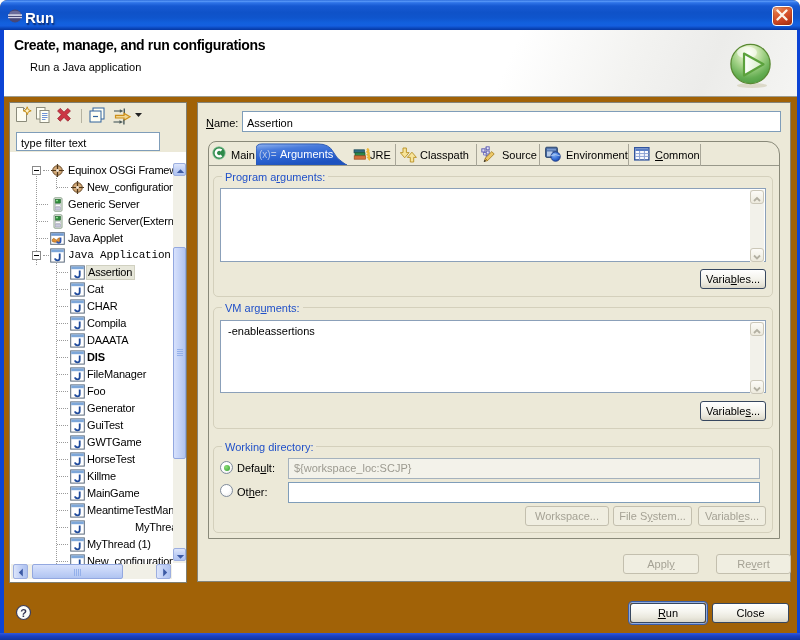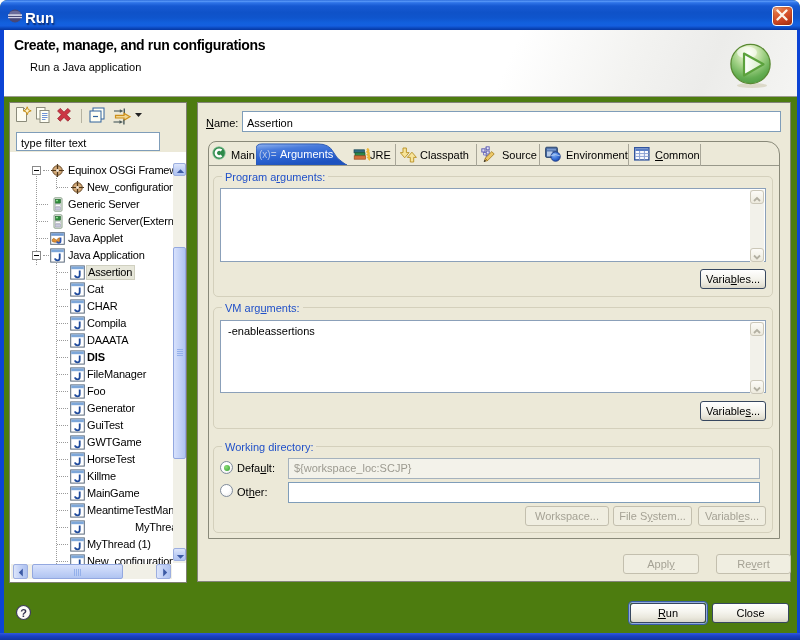--- a/index.html
+++ b/index.html
@@ -1,16 +1,16 @@
 <!DOCTYPE html>
 <html><head><meta charset="utf-8">
 <style>
 *{margin:0;padding:0;box-sizing:border-box;}
 html,body{width:800px;height:640px;background:#fff;font-family:"Liberation Sans",sans-serif;overflow:hidden;}
-#win{position:absolute;left:0;top:0;width:800px;height:640px;background:#4d7c0f;border-radius:8px 8px 0 0;}
+#win{position:absolute;left:0;top:0;width:800px;height:640px;background:#a16207;border-radius:8px 8px 0 0;}
 .abs{position:absolute;}
 
 #title{left:0;top:0;width:800px;height:30px;border-radius:7px 7px 0 0;
 background:linear-gradient(180deg,#2566d8 0%,#5a9af8 4%,#2f74e8 9%,#1659d2 20%,#0f52c8 42%,#0f55cd 60%,#1260dd 76%,#145fe0 86%,#0b47bb 94%,#0537a2 100%);}
 #ttext{left:25px;top:9px;color:#fff;font-size:15px;font-weight:bold;text-shadow:1px 1.5px 1.5px #0a2a70;}
 #closeb{left:772px;top:6px;width:21px;height:20px;border:1px solid #fff;border-radius:4px;
 background:linear-gradient(155deg,#f2b491 0%,#e2703f 25%,#d5502a 50%,#c03d1c 75%,#a03010 100%);box-shadow:inset 0 0 2px #8a2a0a;}
 
 #hdr{left:4px;top:30px;width:793px;height:67px;background:linear-gradient(113deg,#ffffff 0%,#ffffff 63%,#f3f3f1 78%,#ececea 88%,#f5f5f3 100%);border-bottom:1px solid #9c9c90;}
 #h1{left:10px;top:7px;font-size:14px;font-weight:bold;color:#000;letter-spacing:-0.35px;}
@@ -199,21 +199,21 @@
         <div class="trow" style="left:0;top:144px;width:163px;overflow:hidden">
           <div style="position:absolute;left:22px;top:4px;width:9px;height:9px;background:#fff;border:1px solid #8a8a8a">
             <div style="position:absolute;left:1px;top:3px;width:5px;height:1px;background:#000"></div>
           </div>
           <div style="position:absolute;left:33px;top:8px;width:6px;height:1px;border-top:1px dotted #9a9a9a"></div>
           <div class="tico" style="left:40px"><svg width="15" height="15" viewBox="0 0 15 15">
               <rect x="0.7" y="0.9" width="13.6" height="13.2" fill="#ffffff" stroke="#5a6a7c"></rect>
               <rect x="1.2" y="1.4" width="12.6" height="2.8" fill="#7da7d9"></rect>
               <path d="M9.7 5.5 v4.4 q0 2.4 -2.3 2.4 q-2.1 0 -2.4 -1.9" fill="none" stroke="#1e4a9c" stroke-width="1.8"></path>
             </svg></div>
-          <div style="position:absolute;left:58px;top:2px;">Java Application</div>
+          <div style="position:absolute;left:58px;top:2px;font-family:Liberation Mono, monospace;">Java Application</div>
         </div>
         <div class="trow" style="left:0;top:161px;width:163px;overflow:hidden">
           <div style="position:absolute;left:47px;top:8px;width:11px;height:1px;border-top:1px dotted #9a9a9a"></div>
           <div class="tico" style="left:60px"><svg width="15" height="15" viewBox="0 0 15 15">
               <rect x="0.7" y="0.9" width="13.6" height="13.2" fill="#ffffff" stroke="#5a6a7c"></rect>
               <rect x="1.2" y="1.4" width="12.6" height="2.8" fill="#7da7d9"></rect>
               <path d="M9.7 5.5 v4.4 q0 2.4 -2.3 2.4 q-2.1 0 -2.4 -1.9" fill="none" stroke="#1e4a9c" stroke-width="1.8"></path>
             </svg></div>
           <div style="position:absolute;left:77px;top:2px;"><span style="background:#e7e7da;outline:1px solid #d0d0c0;padding:0 2px 1px 1px">Assertion</span></div>
         </div>

